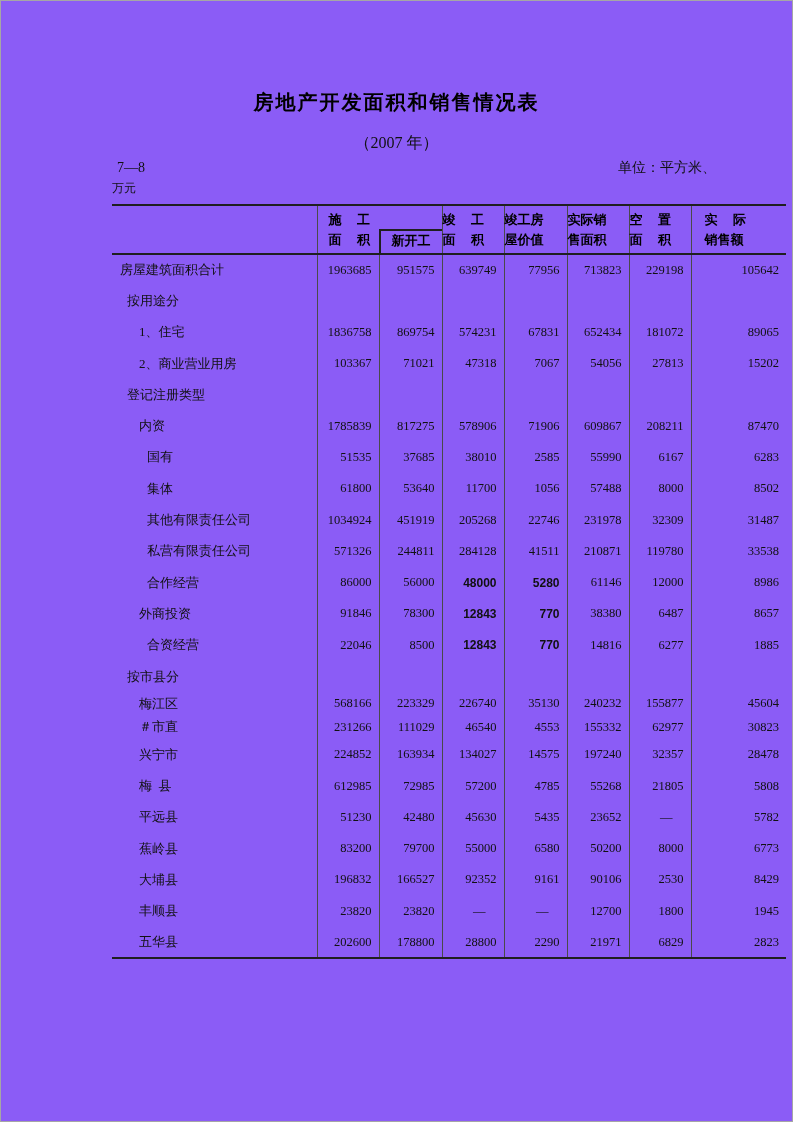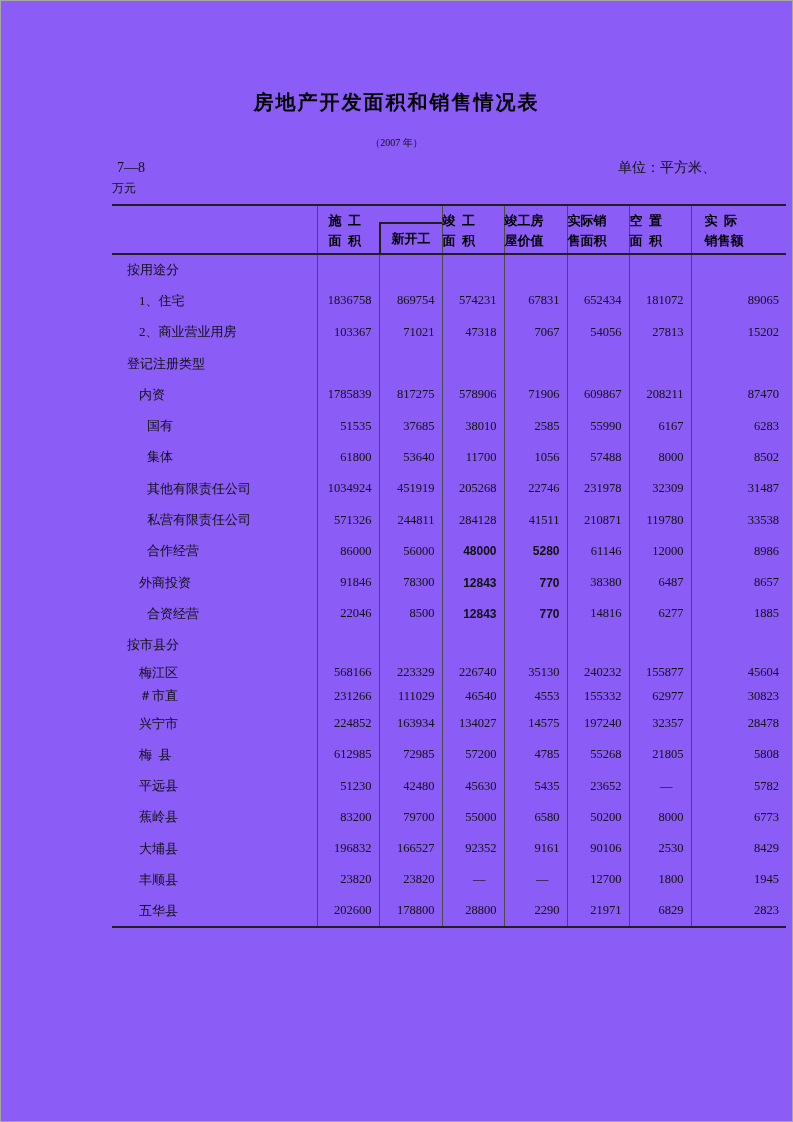--- a/index.html
+++ b/index.html
@@ -20,21 +20,21 @@
     font-family: "Liberation Sans", "DejaVu Sans", sans-serif;
     font-weight: bold;
     font-size: 20px;
     line-height: 26px;
     letter-spacing: 2px;
     color: #000;
   }
   .subtitle {
     margin-top: 20px;
     text-align: center;
-    font-size: 10px;
+    font-size: 16px;
     line-height: 16px;
   }
   .meta {
     margin: 8px 0 0 111px;
     width: 674px;
     display: flex;
     justify-content: space-between;
     font-size: 14px;
     line-height: 17px;
   }
@@ -57,38 +57,38 @@
   col.c1 { width: 62px; }
   col.c2 { width: 63px; }
   col.c3 { width: 62px; }
   col.c4 { width: 63px; }
   col.c5 { width: 62px; }
   col.c6 { width: 62px; }
   col.c7 { width: 95px; }
   thead th {
     height: 49px;
     border-bottom: 2px solid #1f1f1f;
-    font-family: Liberation Serif, serif;
+    font-family: Liberation Mono, monospace;
     font-weight: bold;
     font-size: 13px;
     vertical-align: top;
     padding-top: 5px;
     color: #000;
     margin-left: 40px;
   }
   thead th, tbody td { border-left: 1px solid #4a4a4a; }
   thead th:first-child, tbody td:first-child { border-left: none; }
   .hl { line-height: 20px; white-space: pre; text-align: left; }
   th.sg { position: relative; text-align: left; }
   th.sg .hl { text-align: left; padding-left: 11px; width: 62px; }
   th.last .hl { text-align: left; padding-left: 13px; }
   .xkg {
     position: absolute;
     right: 0; bottom: 0;
-    width: 63px; height: 31px;
+    width: 63px; height: 24px;
     border-top: 2px solid #1f1f1f;
     border-left: 2px solid #1f1f1f;
     display: flex; align-items: center; justify-content: center;
     font-size: 13px;
     line-height: 14px;
   }
   tbody tr { height: 31.3px; }
   tbody tr.compact { height: 23.5px; }
   tbody td { vertical-align: middle; font-size: 13px; }
   td.lbl { white-space: pre; text-align: left; }
@@ -150,20 +150,30 @@
           <div class="hl">面  积</div>
         </th>
         <th class="last">
           <div class="hl">实  际</div>
           <div class="hl">销售额</div>
         </th>
       </tr>
     </thead>
     <tbody>
         <tr>
+          <td class="lbl ind0">房屋建筑面积合计</td>
+          <td class="val">1963685</td>
+          <td class="val">951575</td>
+          <td class="val">639749</td>
+          <td class="val">77956</td>
+          <td class="val">713823</td>
+          <td class="val">229198</td>
+          <td class="val">105642</td>
+        </tr>
+        <tr>
           <td class="lbl ind1">按用途分</td>
           <td class="val"></td>
           <td class="val"></td>
           <td class="val"></td>
           <td class="val"></td>
           <td class="val"></td>
           <td class="val"></td>
           <td class="val"></td>
         </tr>
         <tr>

